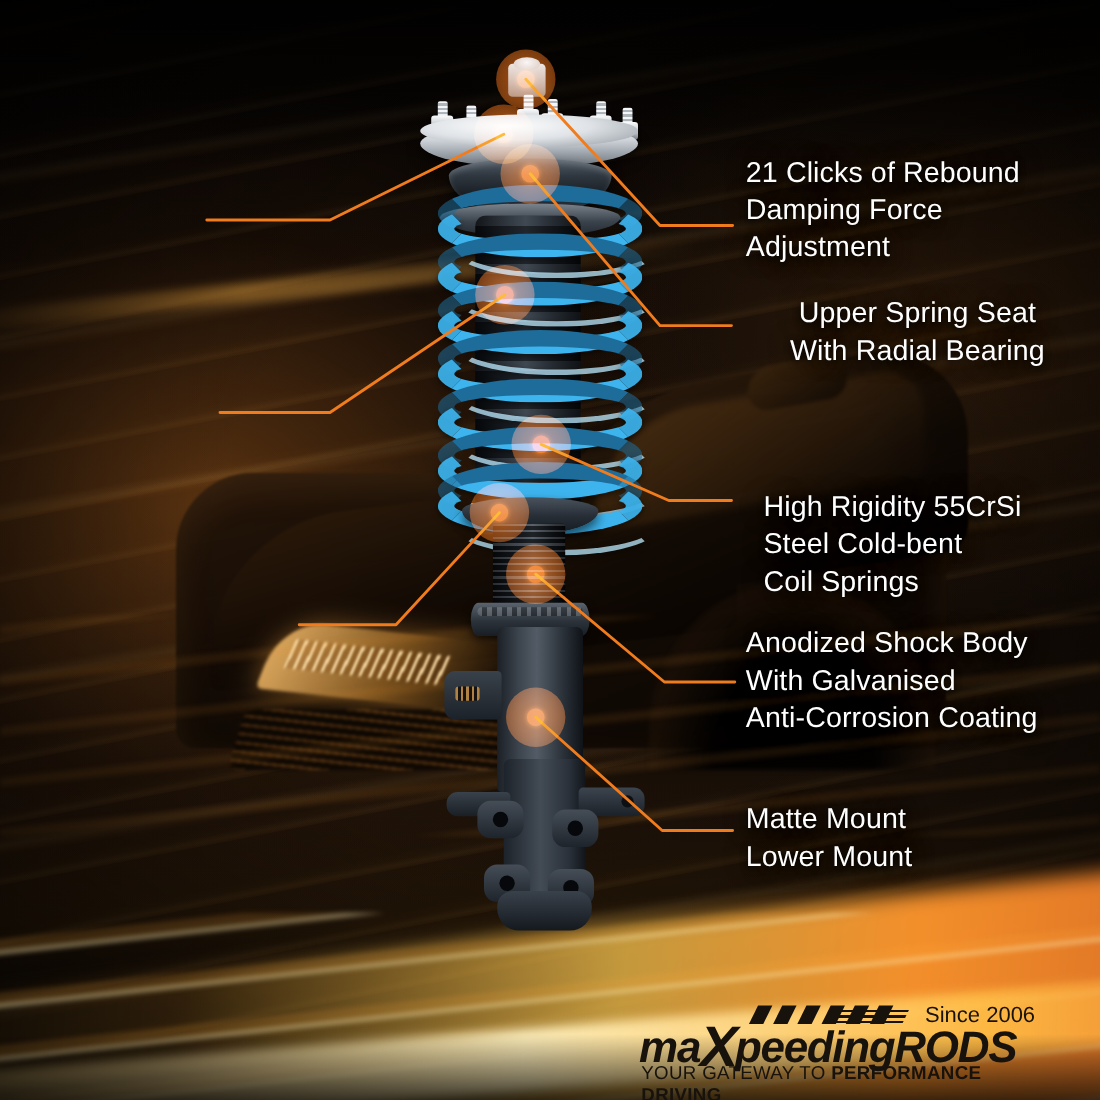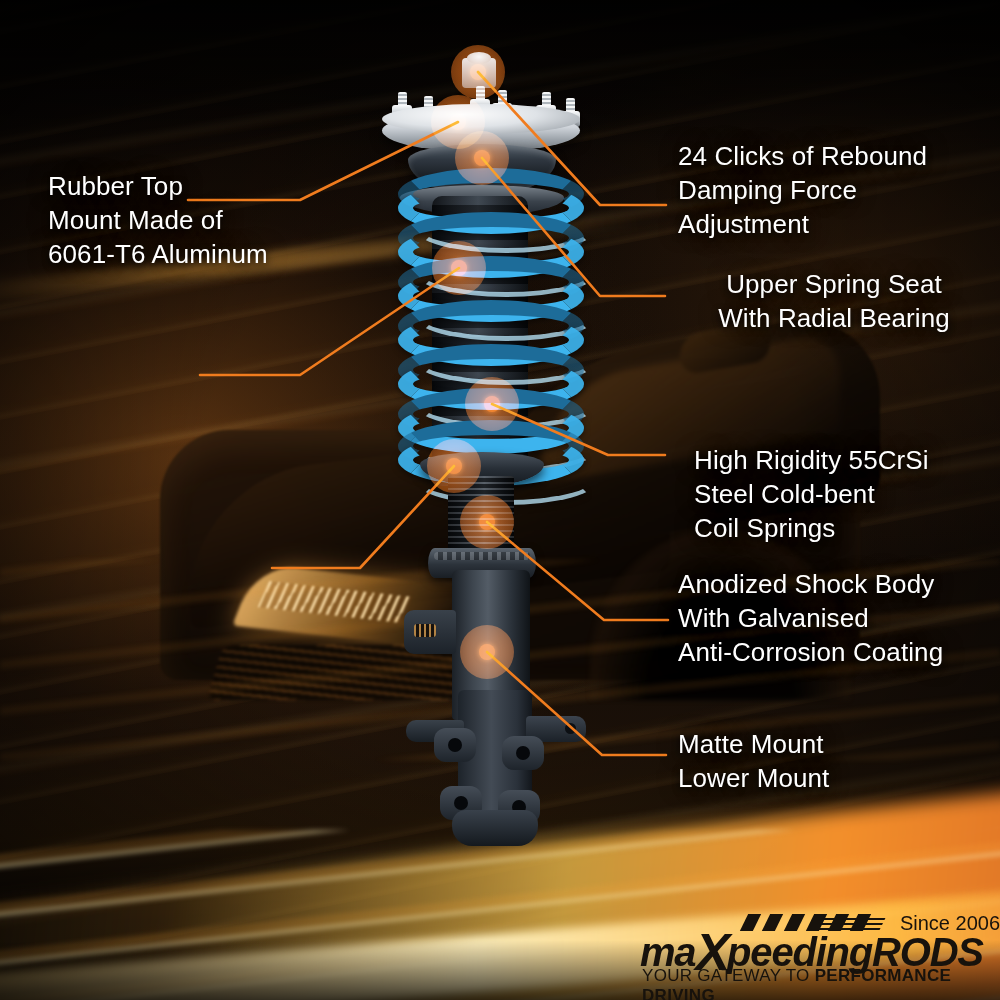--- a/index.html
+++ b/index.html
@@ -386,21 +386,21 @@
     line-height: 1.30;
     letter-spacing: .1px;
     font-weight: 400;
     text-shadow: 0 2px 7px rgba(0,0,0,.9), 0 0 20px rgba(0,0,0,.6);
     white-space: pre-line;
   }
   .label.left { text-align: left; }
 
   
   #logo {
-    position:absolute; left: 640px; top: 912px; width: 360px; height: 72px;
+    position:absolute; left: 581px; top: 912px; width: 360px; height: 72px;
   }
   .lg-main {
     position:absolute; left: 0; top: 10px;
     font-family: "Liberation Sans", sans-serif;
     font-size: 40px; font-weight: 700; font-style: italic;
     color: #17120c; letter-spacing: -1.2px;
     line-height: 1;
   }
   .lg-x {
     font-size: 52px; font-weight: 700; font-style: italic;
@@ -570,25 +570,22 @@
 
   <div class="hot" style="left:458px; top:122px;"></div>
   <div class="hot" style="left:478px; top:72px;"></div>
   <div class="hot" style="left:482px; top:158px;"></div>
   <div class="hot" style="left:459px; top:268px;"></div>
   <div class="hot" style="left:492px; top:404px;"></div>
   <div class="hot" style="left:454px; top:466px;"></div>
   <div class="hot" style="left:487px; top:522px;"></div>
   <div class="hot" style="left:487px; top:652px;"></div>
 
-  <div class="label left" style="left:48px;  top:170px; width:300px;">Rubber Top
-Mount Made of
-6061-T6 Aluminum</div>
-
-  <div class="label left" style="left:678px; top:140px; width:310px;">24 Clicks of Rebound
+
+  <div class="label left" style="left:678px; top:140px; width:310px;">21 Clicks of Rebound
 Damping Force
 Adjustment</div>
 
   <div class="label left" style="left:678px; top:268px; width:312px;text-align:center;">Upper Spring Seat
 With Radial Bearing</div>
 
 
   <div class="label left" style="left:694px; top:420px; width:312px;margin-top:24px;">High Rigidity 55CrSi
 Steel Cold-bent
 Coil Springs</div>

